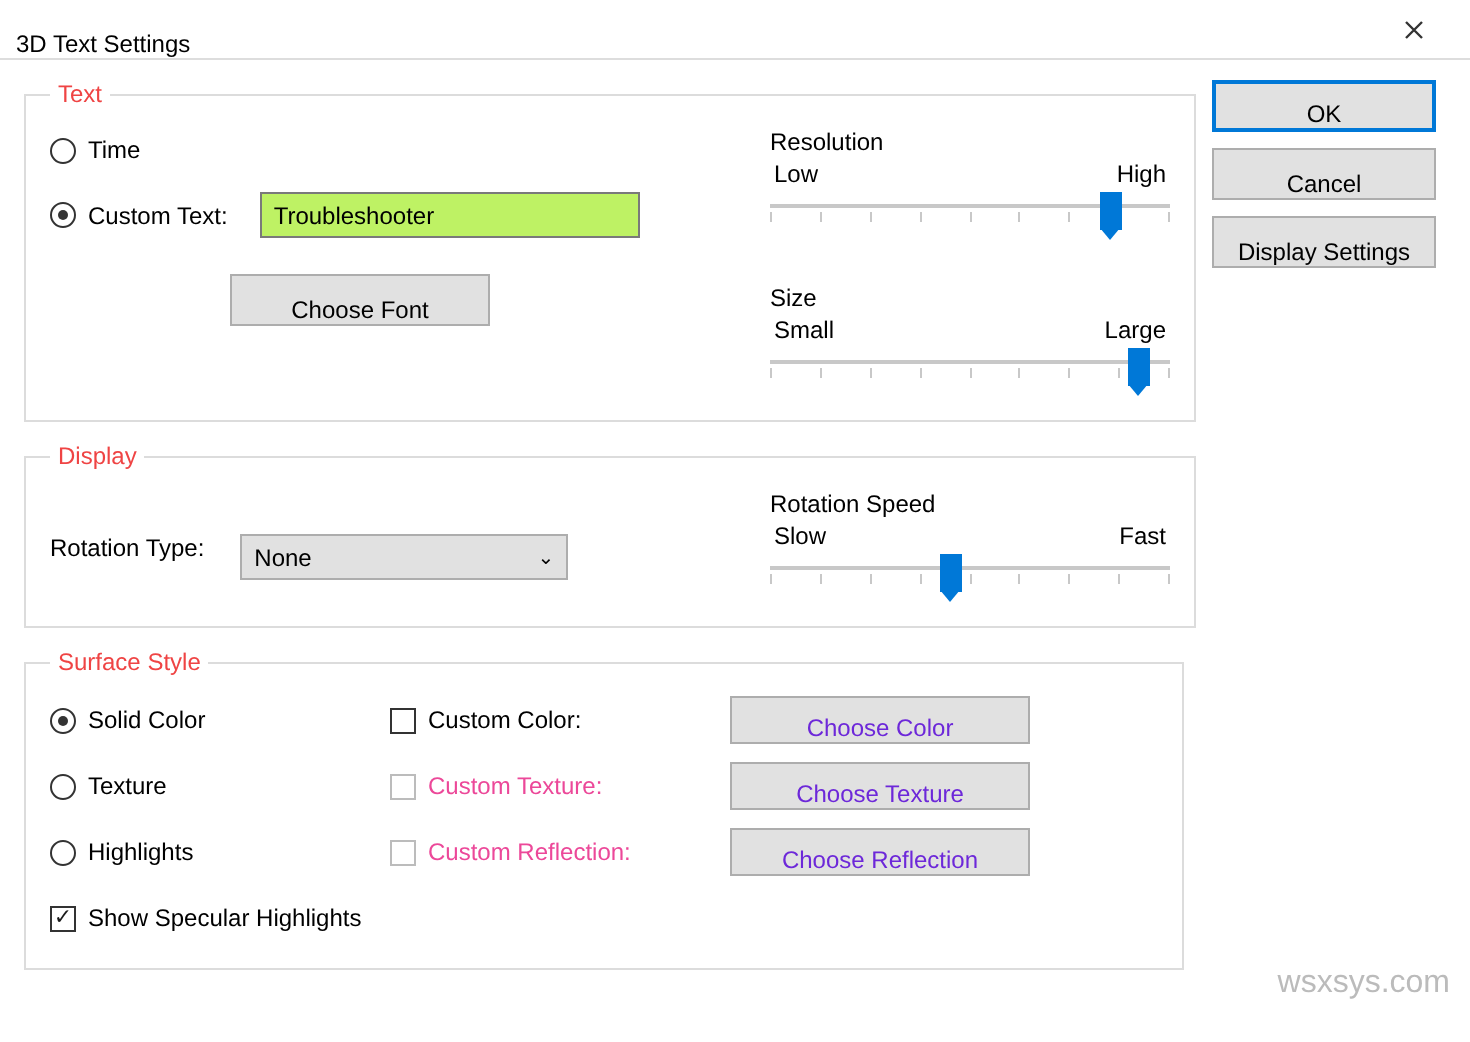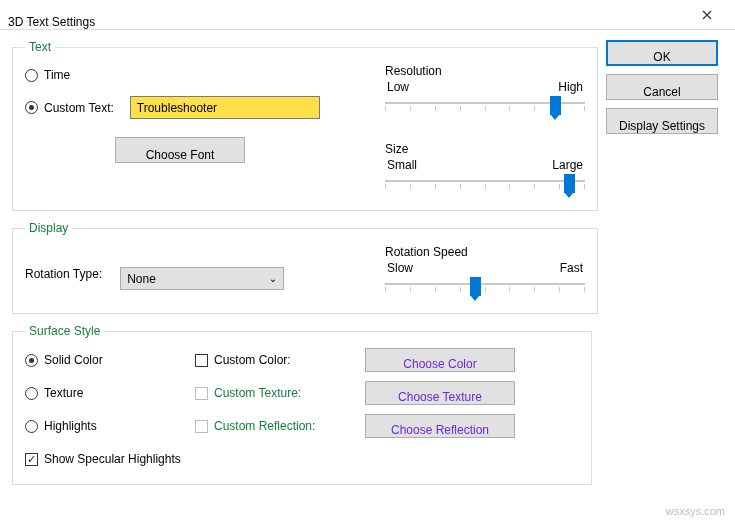--- a/index.html
+++ b/index.html
@@ -7,47 +7,47 @@
 .titlebar { height: 30px; border-bottom: 1px solid #ddd; display: flex; align-items: flex-end; padding: 0 8px; }
 .titlebar .title { flex: 1; }
 .titlebar .close { width: 40px; height: 28px; display: flex; align-items: center; justify-content: center; }
 .main { display: flex; padding: 10px 12px; gap: 14px; }
 .left { width: 580px; }
 .right { width: 112px; display: flex; flex-direction: column; gap: 8px; }
 .btn { height: 26px; background: #e1e1e1; border: 1px solid #adadad; display: flex; align-items: flex-end; justify-content: center; cursor: default; }
 .btn.primary { border: 2px solid #0078d7; background: #e1e1e1; }
 .btn.disabled { color: #6d28d9; }
 fieldset { border: 1px solid #dcdcdc; margin: 0 0 10px 0; padding: 10px 12px 14px 12px; }
-legend { padding: 0 4px; color: #15803d; }
+legend { padding: 0 4px; color: #ef4444; }
 .radio, .check { display: flex; align-items: center; gap: 6px; margin: 4px 0; }
 .radio-circle { width: 13px; height: 13px; border-radius: 50%; border: 1px solid #333; display: flex; align-items: center; justify-content: center; background: #fff; }
 .radio-dot { width: 5px; height: 5px; border-radius: 50%; background: #333; }
 .check-box { width: 13px; height: 13px; border: 1px solid #333; background: #fff; display: flex; align-items: center; justify-content: center; }
 .check-box.disabled { border-color: #bcbcbc; }
 .check-tick { font-size: 11px; line-height: 1; color: #1a1a1a; }
-.text-input { width: 190px; height: 23px; border: 1px solid #7a7a7a; padding: 2px 6px; background: #fde047; }
+.text-input { width: 190px; height: 23px; border: 1px solid #7a7a7a; padding: 2px 6px; background: #bef264; }
 .choosefont { width: 130px; margin-left: 90px; margin-top: 18px; }
 .slider-group { width: 200px; }
 .slider-label { margin-bottom: 2px; }
 .slider-range { display: flex; justify-content: space-between; font-size: 12px; padding: 0 2px; }
 .slider-track { position: relative; height: 22px; margin-top:2px; }
 .slider-line { position: absolute; top: 6px; left: 0; right: 0; height: 2px; background: #c8c8c8; }
 .slider-ticks { position: absolute; top: 10px; left: 0; right: 0; height: 5px; display:flex; justify-content:space-between;}
 .slider-ticks span { width:1px; height:5px; background:#c8c8c8; }
 .slider-thumb { position: absolute; top: 0; width: 11px; height: 19px; background: #0078d7; }
 .slider-thumb::after { content:""; position:absolute; bottom:-5px; left:0; border-left:5.5px solid transparent; border-right:5.5px solid transparent; border-top:6px solid #0078d7; }
 .text-flex { display:flex; gap:30px; }
 .text-left { width: 330px; }
 .motion-flex { display:flex; gap:20px; align-items:flex-start; }
 .select { width: 164px; height: 23px; border: 1px solid #adadad; background: #e1e1e1; display:flex; align-items:center; justify-content:space-between; padding:0 6px; }
 .select .chev { font-size:10px; }
 .surface-grid { display:grid; grid-template-columns: 170px 170px 160px; row-gap: 9px; align-items:center; }
-.disabled-text { color:#15803d; }
+.disabled-text { color:#ec4899; }
 .btn.small { width:150px; height:24px; }
-.watermark { position:absolute; bottom:4px; right:10px; color:#bbb; font-size:11px; }
+.watermark { position:absolute; bottom:20px; right:10px; color:#bbb; font-size:16px; }
 </style>
 </head>
 <body>
 
 <div class="titlebar">
   <span class="title">3D Text Settings</span>
   <div class="close">
     <svg width="10" height="10" viewBox="0 0 10 10">
         <path d="M1 1 L9 9 M9 1 L1 9" stroke="#333" stroke-width="1.2"></path>
       </svg>

